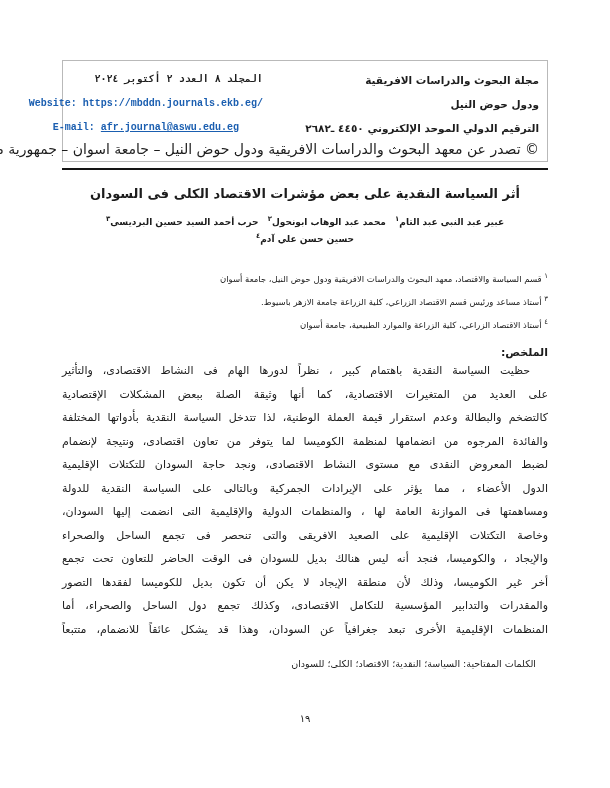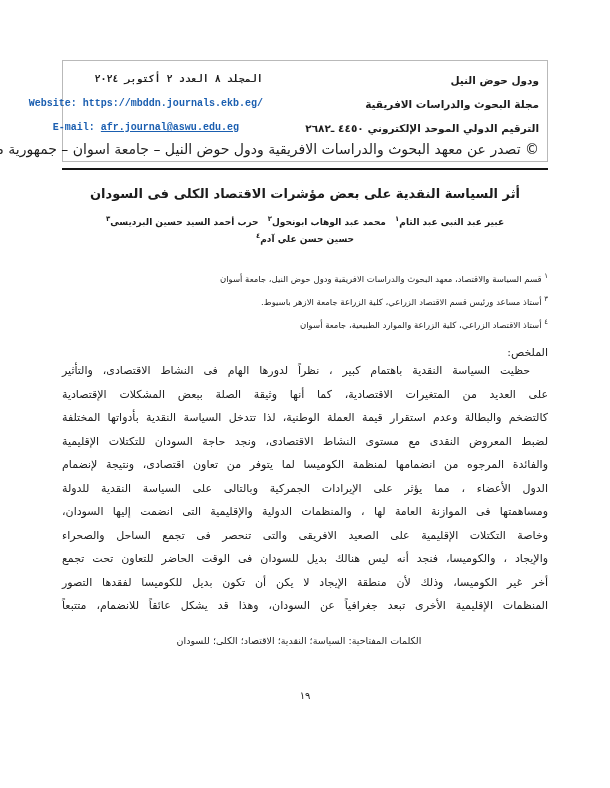--- a/index.html
+++ b/index.html
@@ -46,51 +46,51 @@
   .author { margin:0 3px; white-space:nowrap; }
   .authors sup, .affil sup { font-size:7px; }
 
   
   .affils { margin-top:20px; direction:rtl; text-align:right; }
   .affil { font-size:8.5px; line-height:20px; }
 
   
   .abs-heading {
     margin-top:12px; direction:rtl; text-align:right;
-    font-weight:normal; font-size:11px;
+    font-weight:bold; font-size:11px;
   }
   .abstract { direction:rtl; }
   .abs-line {
     font-size:11px; line-height:23.5px;
     text-align:justify; text-align-last:justify;
     word-spacing:1px;
   }
   .abs-line.first { text-indent:18px; }
   .abs-line.last  { text-align-last:right; }
 
   .keywords {
-    margin-top:17px; direction:rtl; text-align:center;
+    margin-top:17px; direction:rtl; text-align:right;
     padding-right:12px; font-size:9.5px;
   }
 
   .pagenum {
     margin-top:44px; text-align:center;
     font-size:10px; direction:rtl;
   }
 </style>
 </head>
 <body>
 
 <div class="page">
 
   <div class="header-box">
     <div class="header-grid">
       <div class="hcol-right">
+        <div class="hline">مجلة البحوث والدراسات الافريقية</div>
         <div class="hline">ودول حوض النيل</div>
-        <div class="hline">مجلة البحوث والدراسات الافريقية</div>
         <div class="hline">الترقيم الدولي الموحد الإلكتروني ٤٤٥٠ ـ٢٦٨٢</div>
       </div>
       <div class="hcol-left">
         <div class="hline" dir="rtl">المجلد ٨ العدد ٢ أكتوبر ٢٠٢٤</div>
         <div class="hline link-line">
           <span>Website:</span>
           <span>https://mbddn.journals.ekb.eg/</span>
         </div>
         <div class="hline link-line">
           <span>E-mail:</span>
@@ -116,27 +116,28 @@
     <div class="affil"><sup>٣</sup> <span>أستاذ مساعد ورئيس قسم الاقتصاد الزراعي، كلية الزراعة جامعة الازهر باسيوط.</span></div>
     <div class="affil"><sup>٤</sup> <span>أستاذ الاقتصاد الزراعي، كلية الزراعة والموارد الطبيعية، جامعة أسوان</span></div>
   </div>
 
   <div class="abs-heading">الملخص:</div>
 
   <div class="abstract">
     <div class="abs-line first">حظيت السياسة النقدية باهتمام كبير ، نظراً لدورها الهام فى النشاط الاقتصادى، والتأثير</div>
     <div class="abs-line">على العديد من المتغيرات الاقتصادية، كما أنها وثيقة الصلة ببعض المشكلات الإقتصادية</div>
     <div class="abs-line">كالتضخم والبطالة وعدم استقرار قيمة العملة الوطنية، لذا تتدخل السياسة النقدية بأدواتها المختلفة</div>
+    <div class="abs-line">والفائدة المرجوه من انضمامها لمنظمة الكوميسا لما يتوفر من تعاون اقتصادى، ونتيجة لإنضمام</div>
     <div class="abs-line">لضبط المعروض النقدى مع مستوى النشاط الاقتصادى، ونجد حاجة السودان للتكتلات الإقليمية</div>
-    <div class="abs-line">والفائدة المرجوه من انضمامها لمنظمة الكوميسا لما يتوفر من تعاون اقتصادى، ونتيجة لإنضمام</div>
     <div class="abs-line">الدول الأعضاء ، مما يؤثر على الإيرادات الجمركية وبالتالى على السياسة النقدية للدولة</div>
     <div class="abs-line">ومساهمتها فى الموازنة العامة لها ، والمنظمات الدولية والإقليمية التى انضمت إليها السودان،</div>
     <div class="abs-line">وخاصة التكتلات الإقليمية على الصعيد الافريقى والتى تنحصر فى تجمع الساحل والصحراء</div>
     <div class="abs-line">والإيجاد ، والكوميسا، فنجد أنه ليس هنالك بديل للسودان فى الوقت الحاضر للتعاون تحت تجمع</div>
     <div class="abs-line">أخر غير الكوميسا، وذلك لأن منطقة الإيجاد لا يكن أن تكون بديل للكوميسا لفقدها التصور</div>
+    <div class="abs-line">والمقدرات والتدابير المؤسسية للتكامل الاقتصادى، وكذلك تجمع دول الساحل والصحراء، أما</div>
     <div class="abs-line">المنظمات الإقليمية الأخرى تبعد جغرافياً عن السودان، وهذا قد يشكل عائقاً للانضمام، متتبعاً</div>
   </div>
 
   <div class="keywords">الكلمات المفتاحية: السياسة؛ النقدية؛ الاقتصاد؛ الكلى؛ للسودان</div>
 
   <div class="pagenum">١٩</div>
 
 </div>
 
 </body></html>

